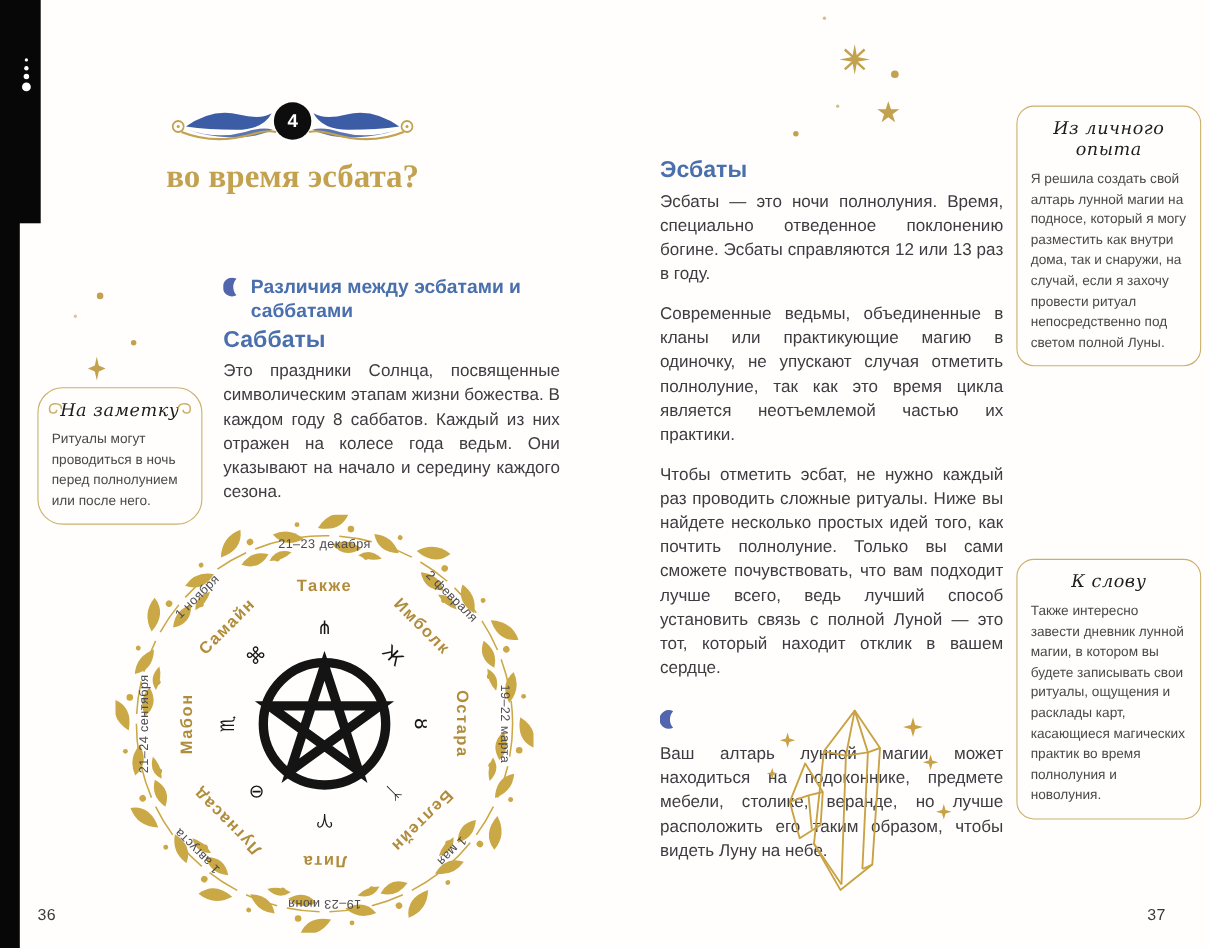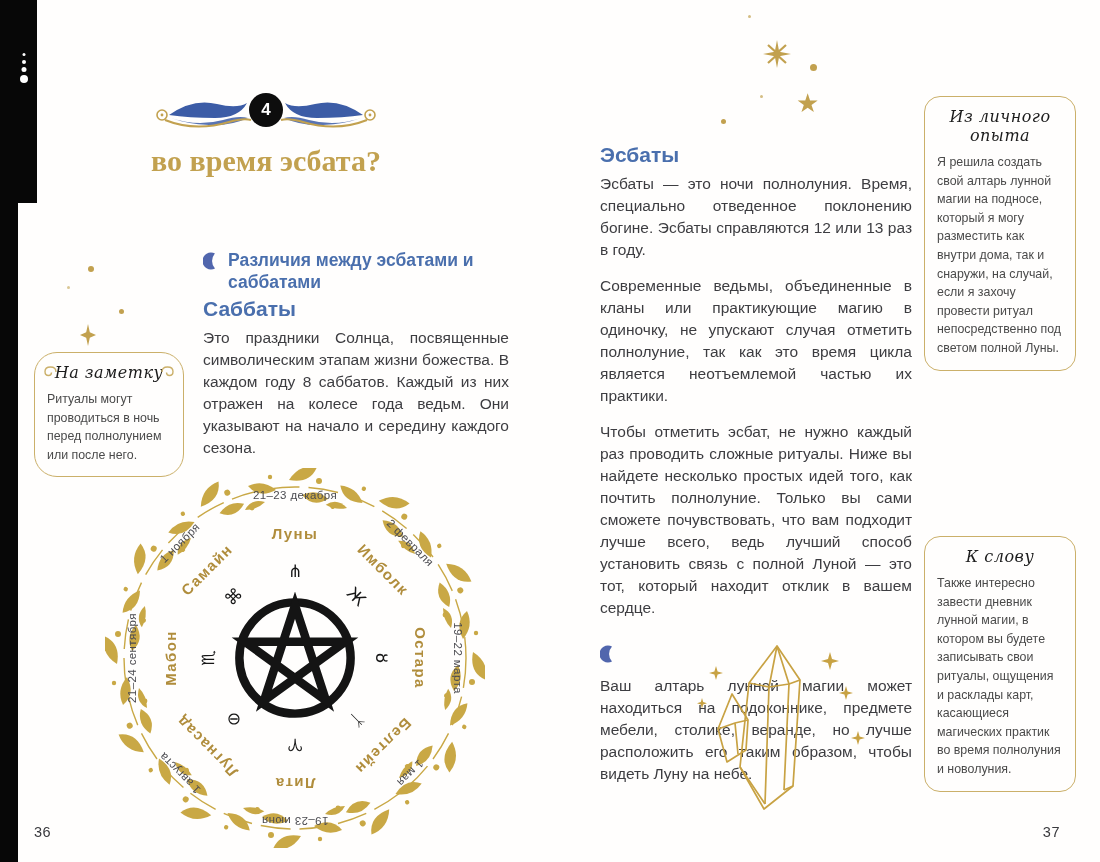--- a/index.html
+++ b/index.html
@@ -58,21 +58,21 @@
   .wl{
     position:absolute;left:50%;top:50%;white-space:nowrap;
     transform:translate(-50%,-50%) rotate(var(--a)) translateY(var(--r));
   }
   .wl.date{--r:-163px;font-size:11.5px;color:#4b4b50;letter-spacing:.4px;}
   .wl.name{--r:-125px;font-size:15px;font-weight:bold;color:var(--gold-deep,#b08d3c);letter-spacing:1.4px;}
   .wl.sigil{--r:-87px;font-size:17px;color:#161616;font-family:"DejaVu Sans",sans-serif;}
   .a0{--a:0deg}.a1{--a:45deg}.a2{--a:90deg}.a3{--a:135deg}
   .a4{--a:180deg}.a5{--a:225deg}.a6{--a:270deg}.a7{--a:315deg}
   
-  .sidebar{width:152px;left:924px;}
+  .sidebar{width:168px;left:924px;}
   
   .dot{position:absolute;border-radius:50%;background:var(--gold,#bfa052);}
   .star5{position:absolute;color:var(--gold,#bfa052);font-family:"DejaVu Sans",sans-serif;}
   .spark{position:absolute;}
   
   .pagenum{position:absolute;bottom:22px;font-size:14.5px;color:#39393d;letter-spacing:.5px;}
   .pagenum.left{left:34px;}
   .pagenum.right{right:40px;}
 </style>
 </head>
@@ -167,21 +167,21 @@
       <use href="#sprig" transform="rotate(300 190 190)"></use>
       <use href="#sprig" transform="rotate(330 190 190)"></use>
     </svg>
 
     <svg class="pentacle" width="132" height="132" viewBox="0 0 140 140">
       <circle cx="70" cy="70" r="59" fill="none" stroke="#141414" stroke-width="9"></circle>
       <path d="M70,14 L102.9,115.3 L16.7,52.7 L123.3,52.7 L37.1,115.3 Z" fill="none" stroke="#141414" stroke-width="9" stroke-linejoin="miter"></path>
     </svg>
 
     <span class="wl date a0">21–23 декабря</span>
-    <span class="wl name a0">Луны</span>
+    <span class="wl name a0">Также</span>
     <span class="wl sigil a0">⋔</span>
 
     <span class="wl date a1">2 февраля</span>
     <span class="wl name a1">Имболк</span>
     <span class="wl sigil a1">Ж</span>
 
     <span class="wl date a2">19–22 марта</span>
     <span class="wl name a2">Остара</span>
     <span class="wl sigil a2">ȣ</span>
 
@@ -247,20 +247,20 @@
       <path d="M36,30 L37.6,35.4 L43,37 L37.6,38.6 L36,44 L34.4,38.6 L29,37 L34.4,35.4 Z"></path>
       <path d="M22,62 L23.2,66 L27,67.2 L23.2,68.4 L22,72.4 L20.8,68.4 L17,67.2 L20.8,66 Z"></path>
     </g>
   </svg>
 
   <div class="note-box sidebar" style="top:96px;min-height:186px;">
     <div class="note-title">Из личного опыта</div>
     <div class="note-text">Я решила создать свой алтарь лунной магии на подносе, который я могу разместить как внутри дома, так и снаружи, на случай, если я захочу провести ритуал непосредственно под светом полной Луны.</div>
   </div>
 
-  <div class="note-box sidebar" style="top:536px;min-height:206px;">
+  <div class="note-box sidebar" style="top:508px;min-height:206px;">
     <div class="note-title">К слову</div>
     <div class="note-text">Также интересно завести дневник лунной магии, в котором вы будете записывать свои ритуалы, ощущения и расклады карт, касающиеся магических практик во время полнолуния и новолуния.</div>
   </div>
 
   <div class="pagenum right">37</div>
 
 </div>
 
 </body></html>

